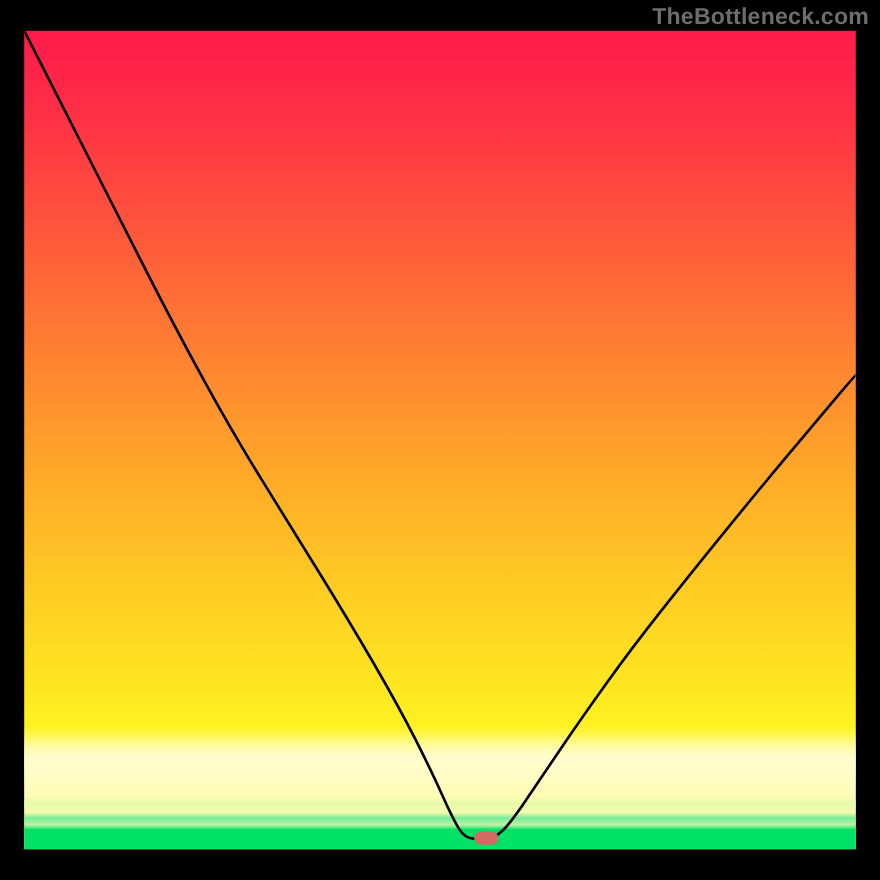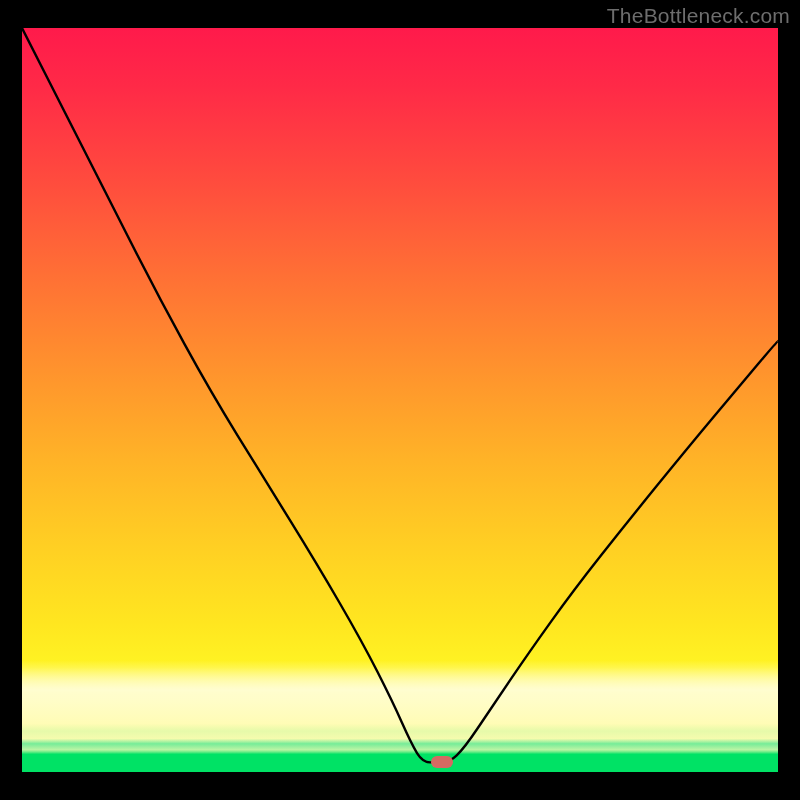--- a/index.html
+++ b/index.html
@@ -16,21 +16,21 @@
     width: 800px;
     height: 800px;
     background: #000;
   }
   .watermark {
     position: absolute;
     top: 4px;
     right: 10px;
     color: #6d6d6d;
     font-size: 21px;
-    font-weight: 400;
+    font-weight: 700;
     letter-spacing: 0.2px;
     z-index: 10;
     user-select: none;
   }
   .plot {
     position: absolute;
     left: 22px;
     top: 28px;
     width: 756px;
     height: 744px;

